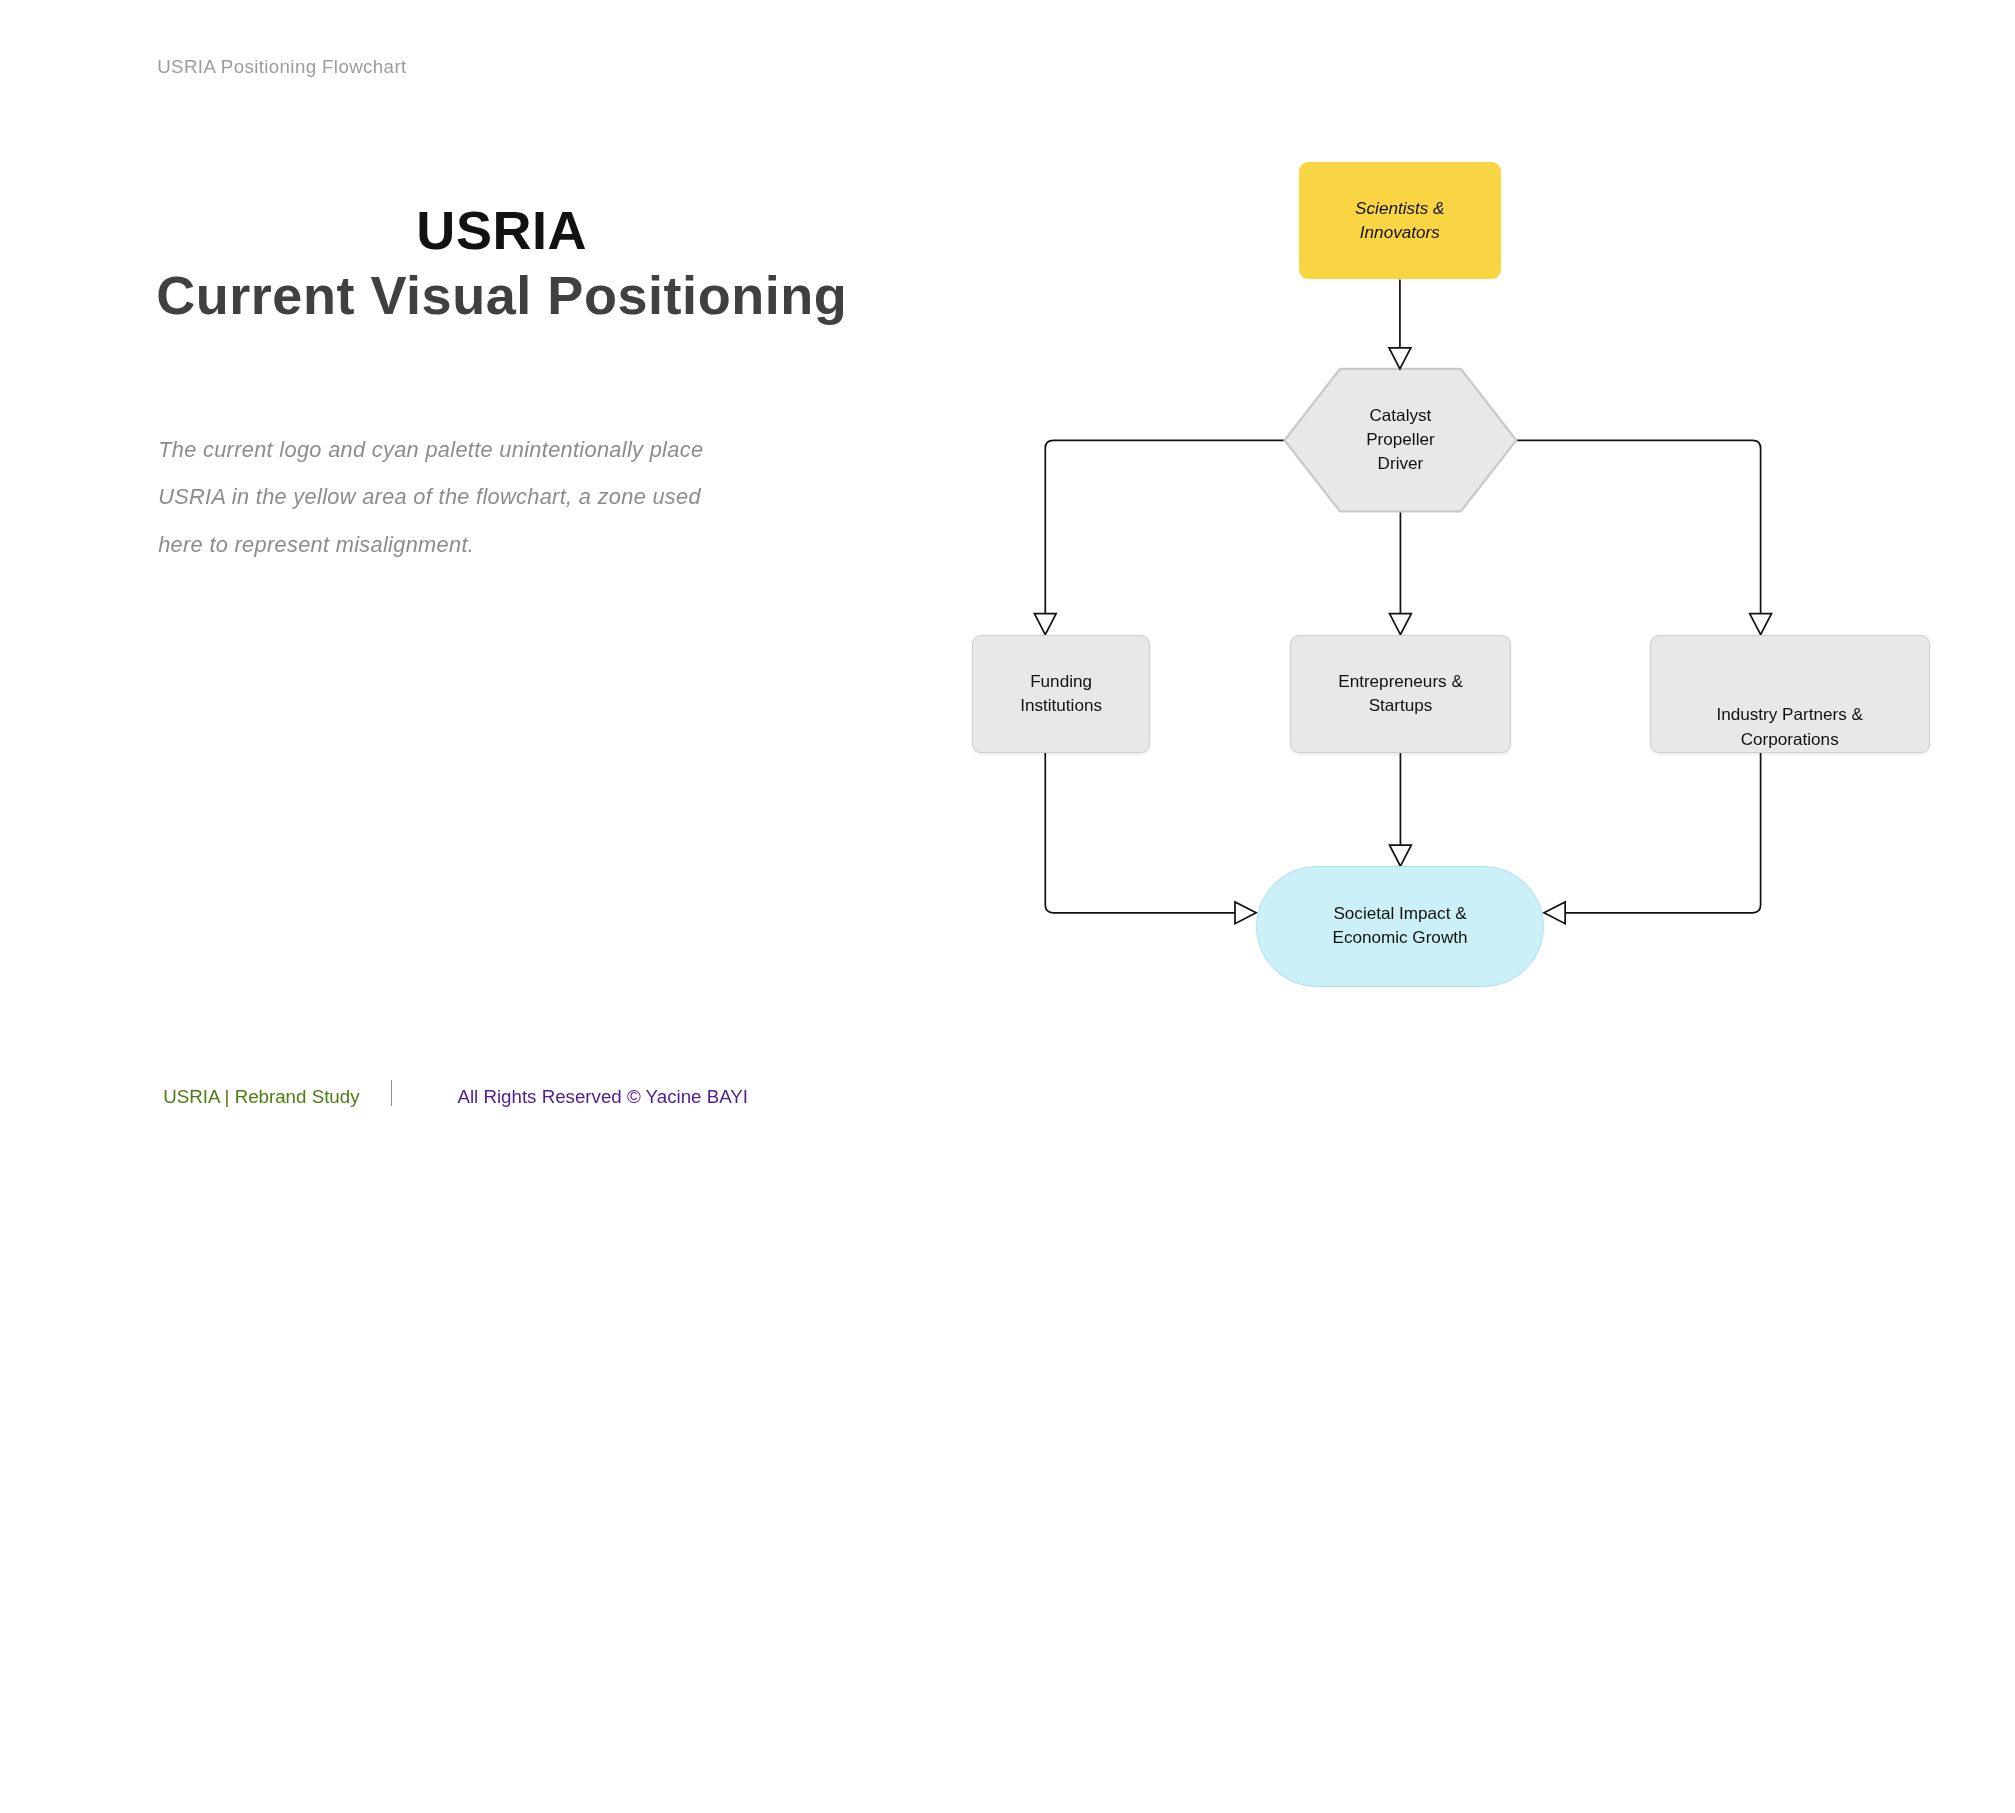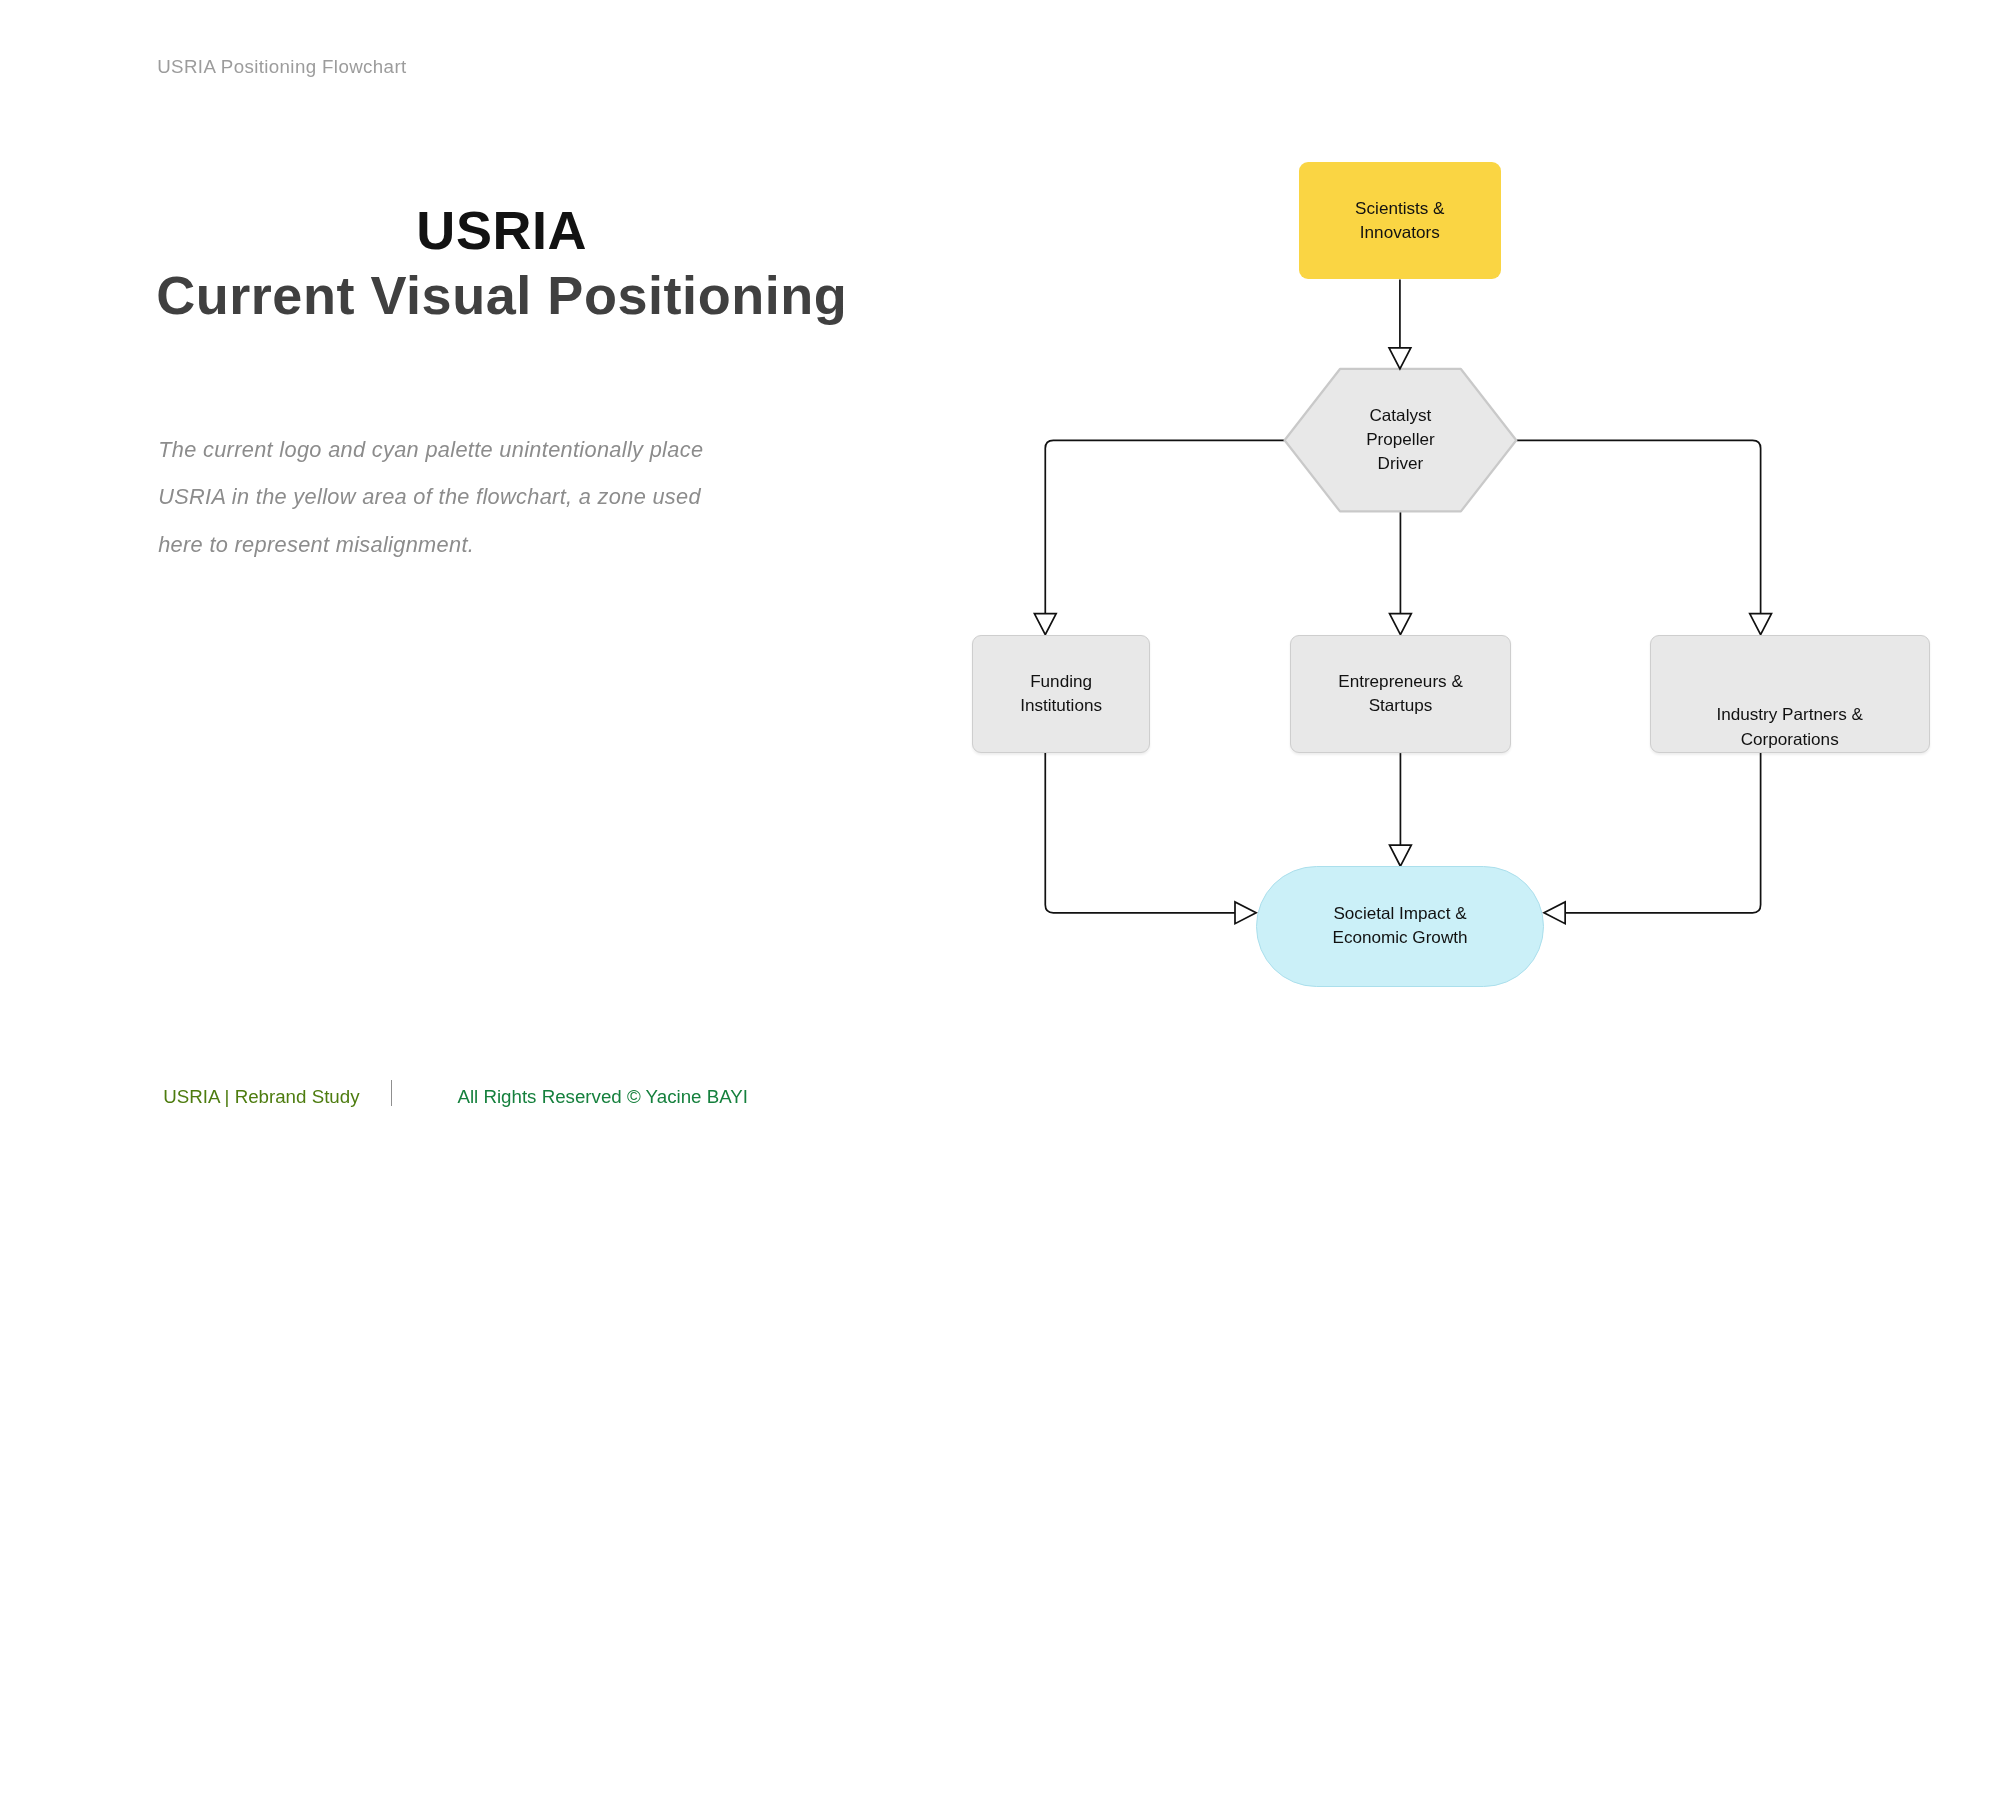--- a/index.html
+++ b/index.html
@@ -63,21 +63,21 @@
     top: 53.62vw;
     width: 0.06vw;
     height: 1.25vw;
     background: #8f8f8f;
   }
   .footer-right {
     position: absolute;
     left: 22.7vw;
     top: 53.9vw;
     font-size: 0.93vw;
-    color: #15803d;
+    color: #4c1d95;
   }
 
   
   .connectors {
     position: absolute;
     left: 0; top: 0;
     width: 100vw;
     height: 56.25vw;
   }
   .edge {
@@ -106,20 +106,21 @@
     font-size: 0.85vw;
     line-height: 1.42;
     color: #111111;
     white-space: pre-line;
   }
   .node-start {
     left: 64.47vw; top: 8.06vw;
     width: 10vw; height: 5.81vw;
     background: #FAD543;
     border-radius: 0.45vw;
+    font-style: italic;
   }
   .node-gray {
     background: #E8E8E8;
     border: 0.07vw solid #cecece;
     border-radius: 0.45vw;
     box-shadow: 0 0.09vw 0.12vw rgba(0,0,0,0.07);
     top: 31.5vw;
     height: 5.87vw;
   }
   .node-funding  { left: 48.25vw; width: 8.82vw;  }

